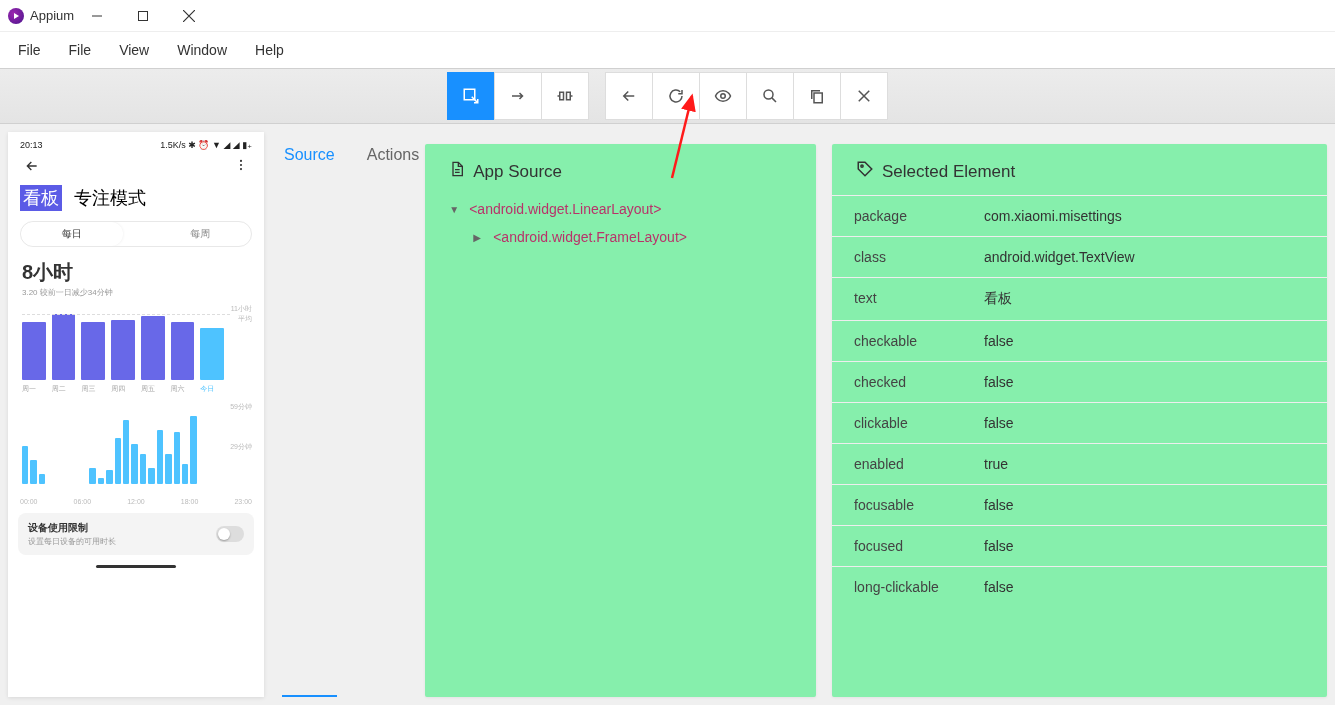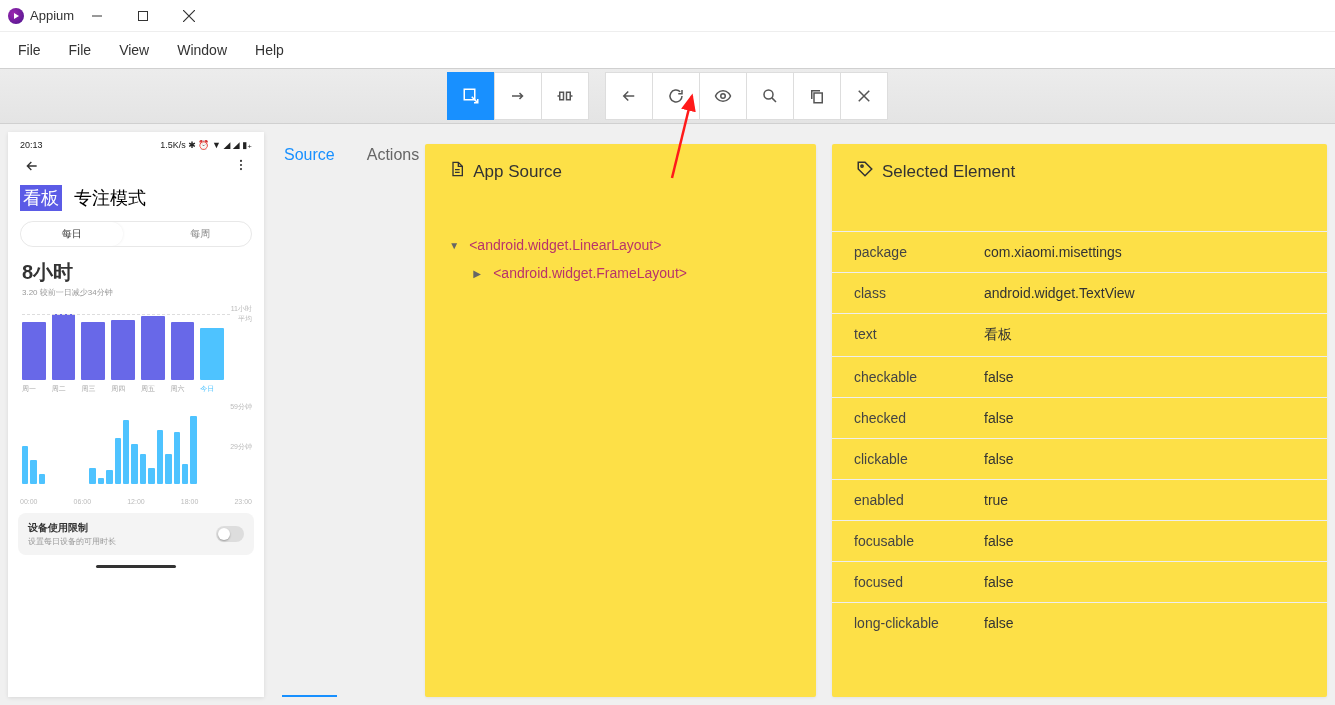--- a/index.html
+++ b/index.html
@@ -60,21 +60,21 @@
 .toggle { width: 28px; height: 16px; background: #ddd; border-radius: 8px; position: relative; }
 .toggle::after { content:""; position: absolute; width: 12px; height: 12px; background: #fff; border-radius: 50%; top: 2px; left: 2px; box-shadow: 0 1px 2px rgba(0,0,0,0.3); }
 .home-ind { width: 80px; height: 3px; background: #333; border-radius: 2px; margin: 6px auto 2px; }
 
 
 .right { flex: 1; display: flex; flex-direction: row; }
 .tabs { display: flex; gap: 28px; padding: 8px 4px 0; font-size: 16px; }
 .tab { padding: 6px 2px 10px; color: #666; cursor: pointer; }
 .tab.active { color: #1890ff; border-bottom: 2px solid #1890ff; }
 .panels { flex: 1; display: flex; gap: 16px; margin-top: 12px; min-height: 0; }
-.panel { background: #fde047; border-radius: 2px; box-shadow: 0 1px 3px rgba(0,0,0,0.06); display: flex; flex-direction: column; overflow: hidden; gap: 36px; }
+.panel { background: #86efac; border-radius: 2px; box-shadow: 0 1px 3px rgba(0,0,0,0.06); display: flex; flex-direction: column; overflow: hidden; }
 .panel-source { flex: 1; }
 .panel-selected { width: 495px; }
 .panel-title { padding: 16px 24px 12px; font-size: 17px; display: flex; align-items: center; gap: 8px; }
 .tree { padding: 0 24px; font-size: 14px; }
 .tree-row { display: flex; align-items: center; gap: 8px; padding: 6px 0; }
 .tree-toggle { width: 12px; color: #666; cursor: pointer; font-size: 10px; }
 .tree-tag { color: #b8336a; }
 .tree-tag2 { color: #b8336a; }
 .tree-child { margin-left: 24px; }
 

